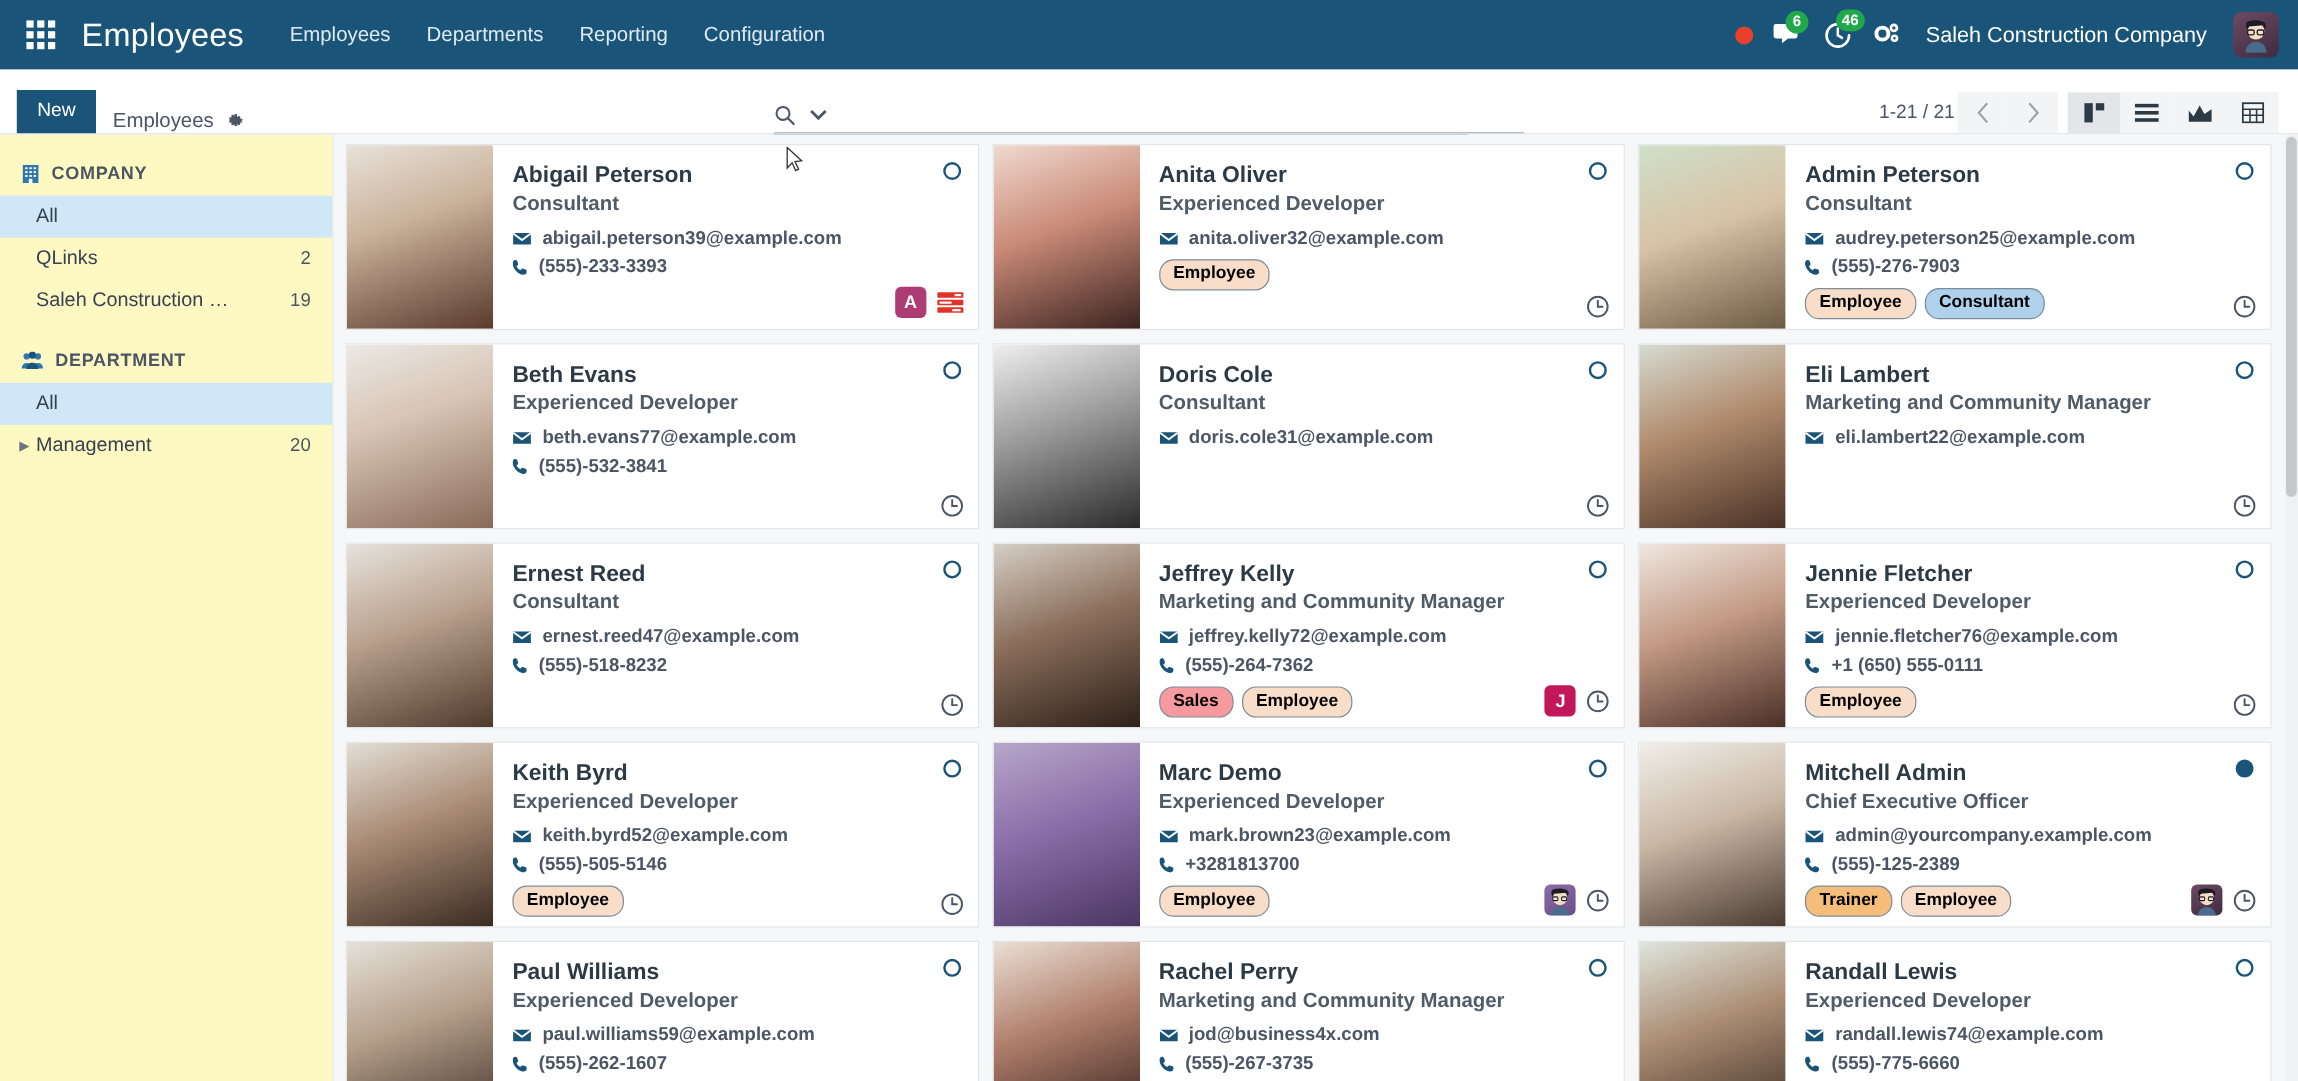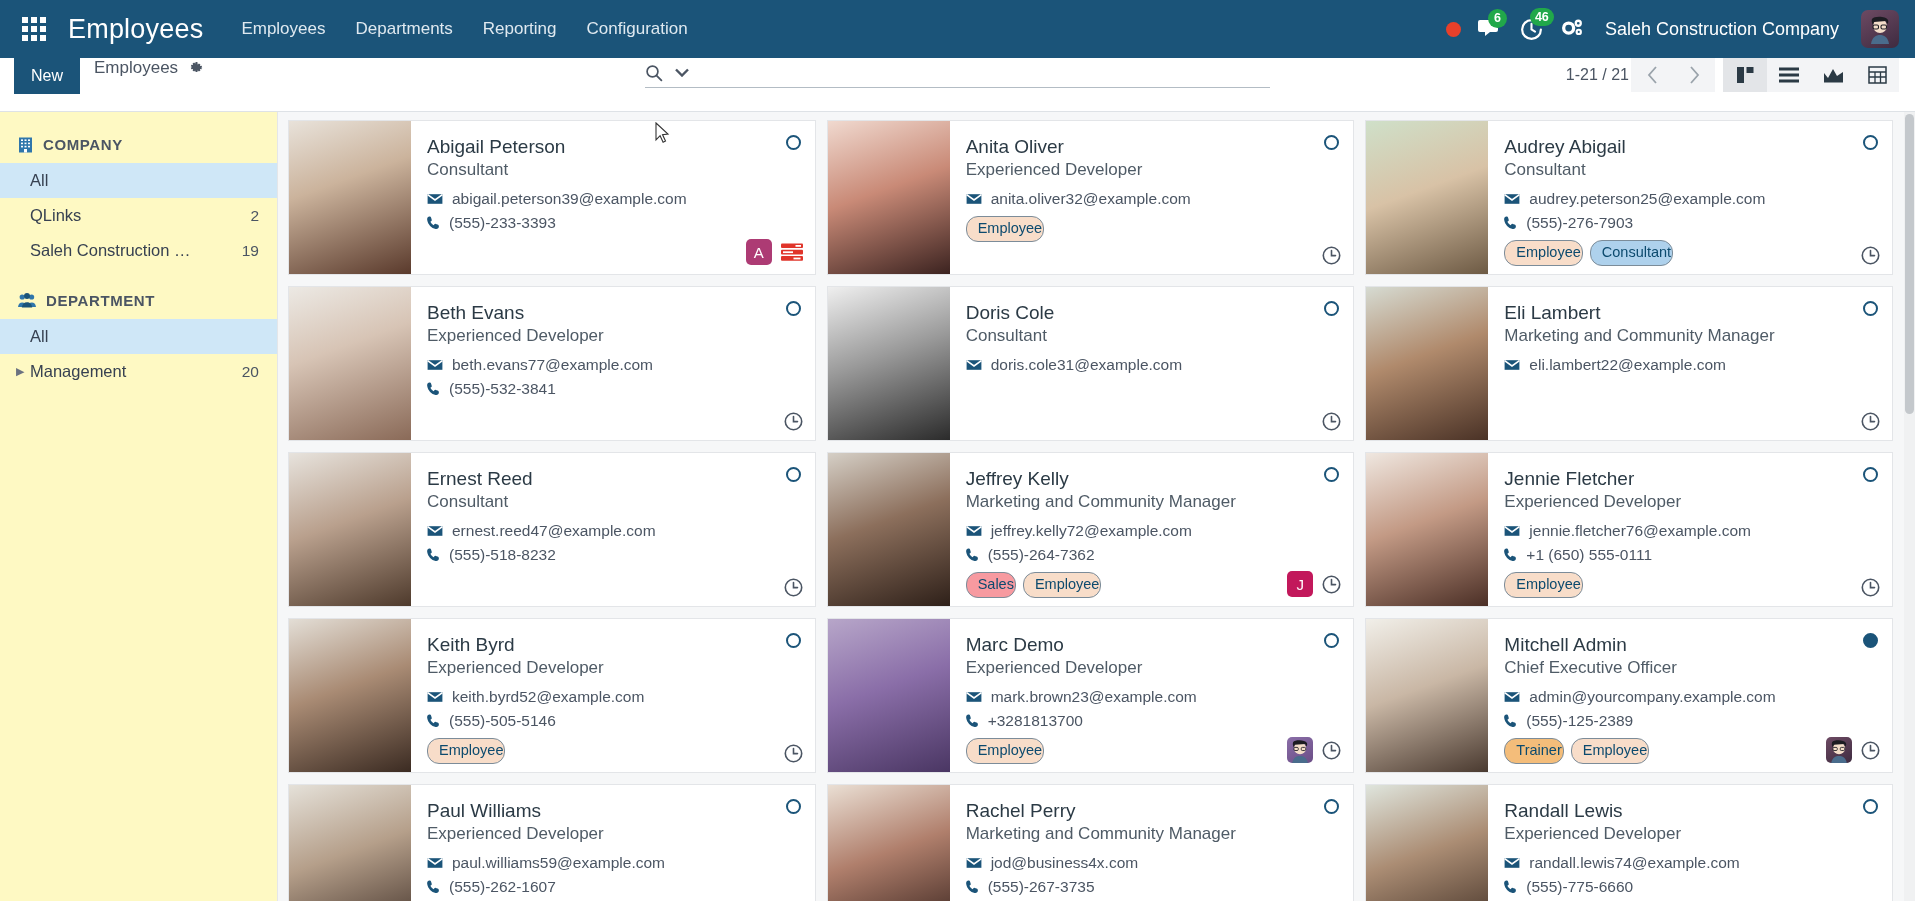--- a/index.html
+++ b/index.html
@@ -83,21 +83,21 @@
     margin-left: 6px;
     cursor: pointer;
   }
 
   
   .control-panel {
     height: 54px;
     background: #ffffff;
     border-bottom: 1px solid #dee2e6;
     display: flex;
-    align-items: flex-start;
+    align-items: flex-end;
     padding: 0 16px 0 0;
     position: relative;
   }
   .btn-new {
     background: #1b5479;
     color: #fff;
     border: none;
     font-size: 16px;
     padding: 9px 17px;
     cursor: pointer;
@@ -224,20 +224,21 @@
     gap: 11px;
     padding: 0 22px 0 10px;
   }
   .kcard {
     background: #ffffff;
     border: 1px solid #e3e5e8;
     height: 155px;
     display: flex;
     position: relative;
     overflow: hidden;
+    font-weight: bold;
   }
   .kcard-photo {
     width: 122px;
     min-width: 122px;
     height: 100%;
     overflow: hidden;
     background: #d9dde1;
   }
   .kcard-photo .ph {
     width: 100%; height: 100%;
@@ -275,24 +276,24 @@
     font-size: 15.5px;
     color: #4b5563;
     line-height: 1.55;
     white-space: nowrap;
     overflow: hidden;
   }
   .krow .ri { color: #1b5479; display: flex; flex: 0 0 auto; }
   .ktags { display: flex; gap: 7px; margin-top: 5px; flex-wrap: wrap; }
   .tag {
     font-size: 14.5px;
-    padding: 1px 1px 2px 11px;
+    padding: 1px 11px 2px 11px;
     border-radius: 12px;
     border: 1px solid #7c8c99;
-    color: #0c4a6e;
+    color: #000000;
     white-space: nowrap;
     line-height: 1.45;
   }
   .tag.employee { background: #f8ddc9; }
   .tag.consultant { background: #aed1ec; }
   .tag.sales { background: #f79aa0; }
   .tag.trainer { background: #f4bd7a; }
   .status-dot {
     position: absolute;
     top: 14px; right: 14px;
@@ -631,21 +632,21 @@
                 </svg>
               </span>
             </span>
     </div>
         </div>
         <div class="kcard">
     <div class="kcard-photo">
       <span class="ph p3"></span>
     </div>
     <div class="kcard-body">
-      <div class="kname">Audrey Abigail</div>
+      <div class="kname">Admin Peterson</div>
       <div class="kjob">Consultant</div>
       <div class="krow">
         <span class="ri">
                 <svg width="16" height="12" viewBox="0 0 16 12">
                   <path d="M0.6 1.2h14.8v9.6H0.6z" fill="#1b5479"></path>
                   <path d="M0.6 1.6L8 7 15.4 1.6" fill="none" stroke="#ffffff" stroke-width="1.6"></path>
                 </svg>
               </span>
         <span>audrey.peterson25@example.com</span>
       </div>

